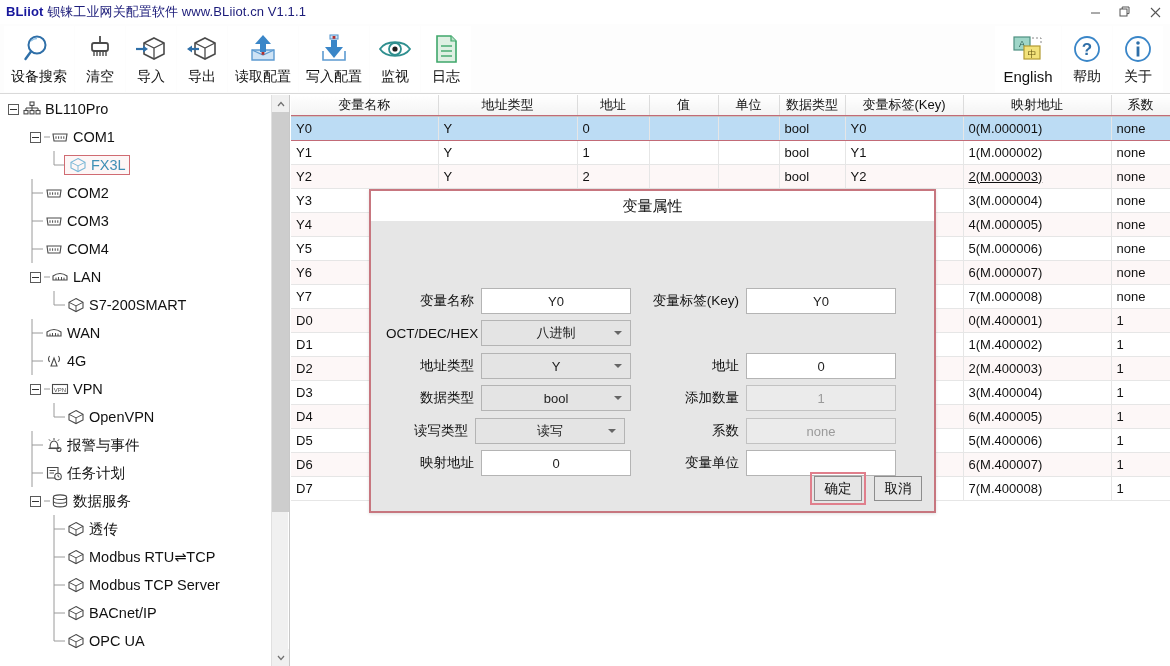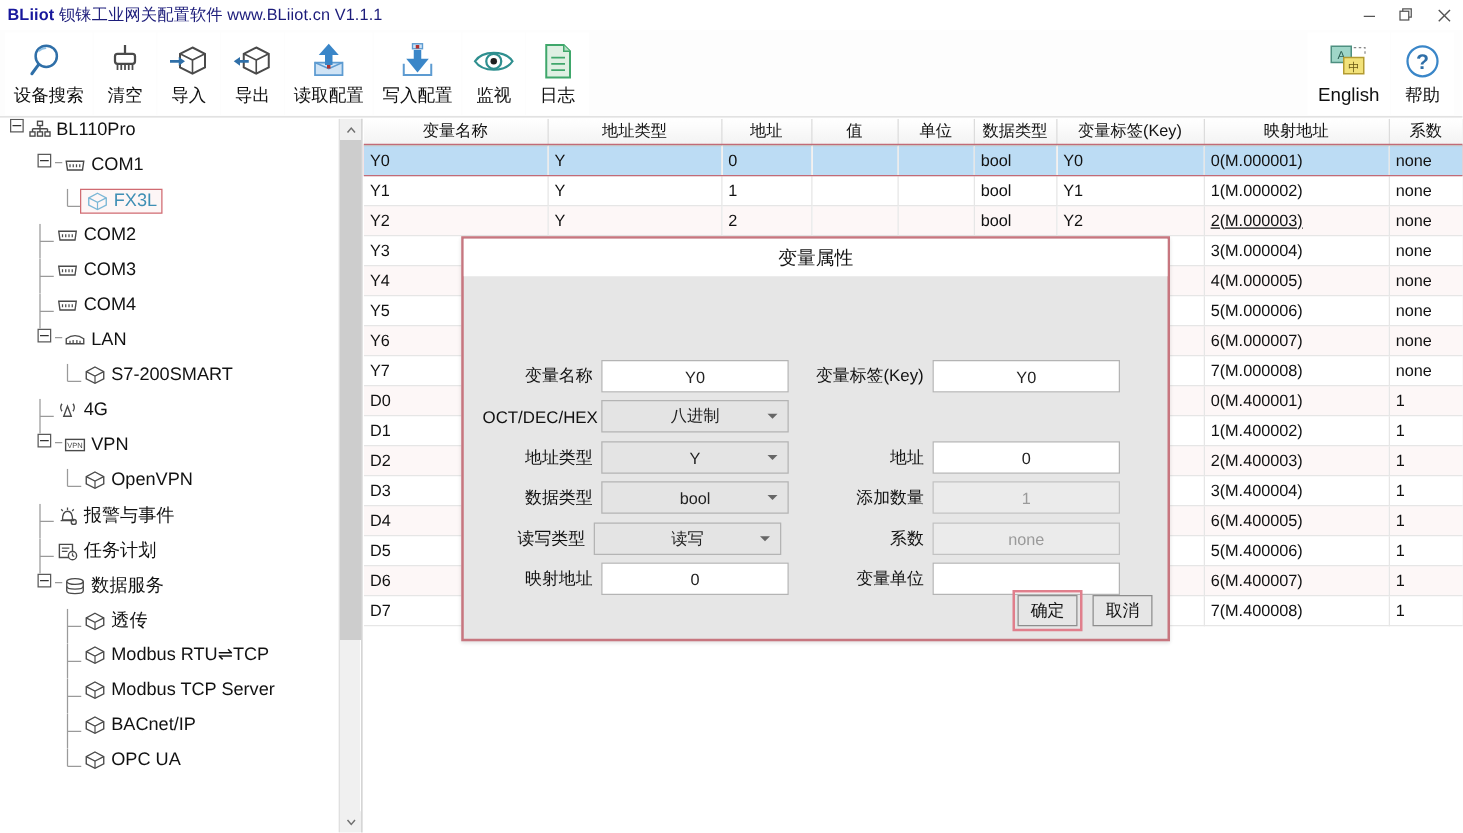--- a/index.html
+++ b/index.html
@@ -49,21 +49,21 @@
   .tb-lbl.latin { font-size: 15px; }
 
   
   #sidebar {
     position: absolute; left: 0; top: 95px; width: 290px; height: 571px;
     background: #ffffff; border-right: 1px solid #c8c8c8;
     overflow: hidden;
   }
   .tree { position: absolute; left: 0; top: 0; width: 272px; }
   .tnode {
-    position: relative; height: 28px; display: flex; align-items: flex-start;
+    position: relative; height: 28px; display: flex; align-items: center;
     white-space: nowrap; font-size: 14.5px; color: #111;
   }
   .tlabel { margin-left: 2px; }
   .texp {
     width: 11px; height: 11px; border: 1px solid #5a5a5a; background: #fff;
     display: inline-flex; align-items: center; justify-content: center;
     font-size: 10px; line-height: 1; color: #333; flex: 0 0 auto; margin-right: 3px;
   }
   .texp::before { content: ""; width: 7px; height: 1px; background: #333; }
   .tspacer { display: inline-block; flex: 0 0 auto; }
@@ -302,20 +302,30 @@
     <div class="tb-btn">
       <span class="tb-ico">
         <svg width="32" height="32" viewBox="0 0 32 32">
           <circle cx="16" cy="16" r="12" fill="none" stroke="#3a86c8" stroke-width="1.8"></circle>
           <text x="16" y="22" font-size="17" text-anchor="middle" fill="#2f6fa8" font-family="'Liberation Sans',sans-serif" font-weight="bold">?</text>
         </svg>
       </span>
       <span class="tb-lbl">帮助</span>
     </div>
 
+    <div class="tb-btn">
+      <span class="tb-ico">
+        <svg width="32" height="32" viewBox="0 0 32 32">
+          <circle cx="16" cy="16" r="12" fill="none" stroke="#3a86c8" stroke-width="1.8"></circle>
+          <circle cx="16" cy="10" r="1.8" fill="#2f6fa8"></circle>
+          <rect x="14.6" y="13.5" width="2.8" height="10" fill="#2f6fa8"></rect>
+        </svg>
+      </span>
+      <span class="tb-lbl">关于</span>
+    </div>
 
   </div>
 </div>
 
 <div id="sidebar">
   <div class="tree" id="tree-root">
       <div class="tnode">
         <span class="tspacer" style="width: 8px;"></span>
         <span class="texp"></span>
         <span style="display: inline-flex; align-items: center;">
@@ -453,20 +463,39 @@
           <line x1="2" y1="14" x2="13" y2="14" stroke="#9a9a9a" stroke-width="1"></line>
         </svg>
         <span style="display: inline-flex; align-items: center;">
           <span class="ticon">
             <svg width="18" height="16" viewBox="0 0 18 16">
               <path d="M9 1.6 L16 5.3 L16 11 L9 14.6 L2 11 L2 5.3 Z" fill="none" stroke="#4a4a4a" stroke-width="1.1"></path>
               <path d="M2 5.3 L9 8.9 L16 5.3 M9 8.9 L9 14.6" fill="none" stroke="#4a4a4a" stroke-width="0.95"></path>
             </svg>
           </span>
           <span class="tlabel">S7-200SMART</span>
+        </span>
+      </div>
+      <div class="tnode">
+        <span class="tspacer" style="width: 30px;"></span>
+        <svg width="14" height="28" viewBox="0 0 14 28" class="telbow">
+          <line x1="2" y1="0" x2="2" y2="28" stroke="#9a9a9a" stroke-width="1"></line>
+          <line x1="2" y1="14" x2="13" y2="14" stroke="#9a9a9a" stroke-width="1"></line>
+        </svg>
+        <span style="display: inline-flex; align-items: center;">
+          <span class="ticon">
+            <svg width="18" height="16" viewBox="0 0 18 16">
+              <path d="M2 11 L2 7 Q9 2 16 7 L16 11 Z" fill="none" stroke="#4a4a4a" stroke-width="1.1"></path>
+              <line x1="5" y1="8.6" x2="5" y2="11" stroke="#4a4a4a" stroke-width="1"></line>
+              <line x1="7.5" y1="8" x2="7.5" y2="11" stroke="#4a4a4a" stroke-width="1"></line>
+              <line x1="10.5" y1="8" x2="10.5" y2="11" stroke="#4a4a4a" stroke-width="1"></line>
+              <line x1="13" y1="8.6" x2="13" y2="11" stroke="#4a4a4a" stroke-width="1"></line>
+            </svg>
+          </span>
+          <span class="tlabel">WAN</span>
         </span>
       </div>
       <div class="tnode">
         <span class="tspacer" style="width: 30px;"></span>
         <svg width="14" height="28" viewBox="0 0 14 28" class="telbow">
           <line x1="2" y1="0" x2="2" y2="28" stroke="#9a9a9a" stroke-width="1"></line>
           <line x1="2" y1="14" x2="13" y2="14" stroke="#9a9a9a" stroke-width="1"></line>
         </svg>
         <span style="display: inline-flex; align-items: center;">
           <span class="ticon">

